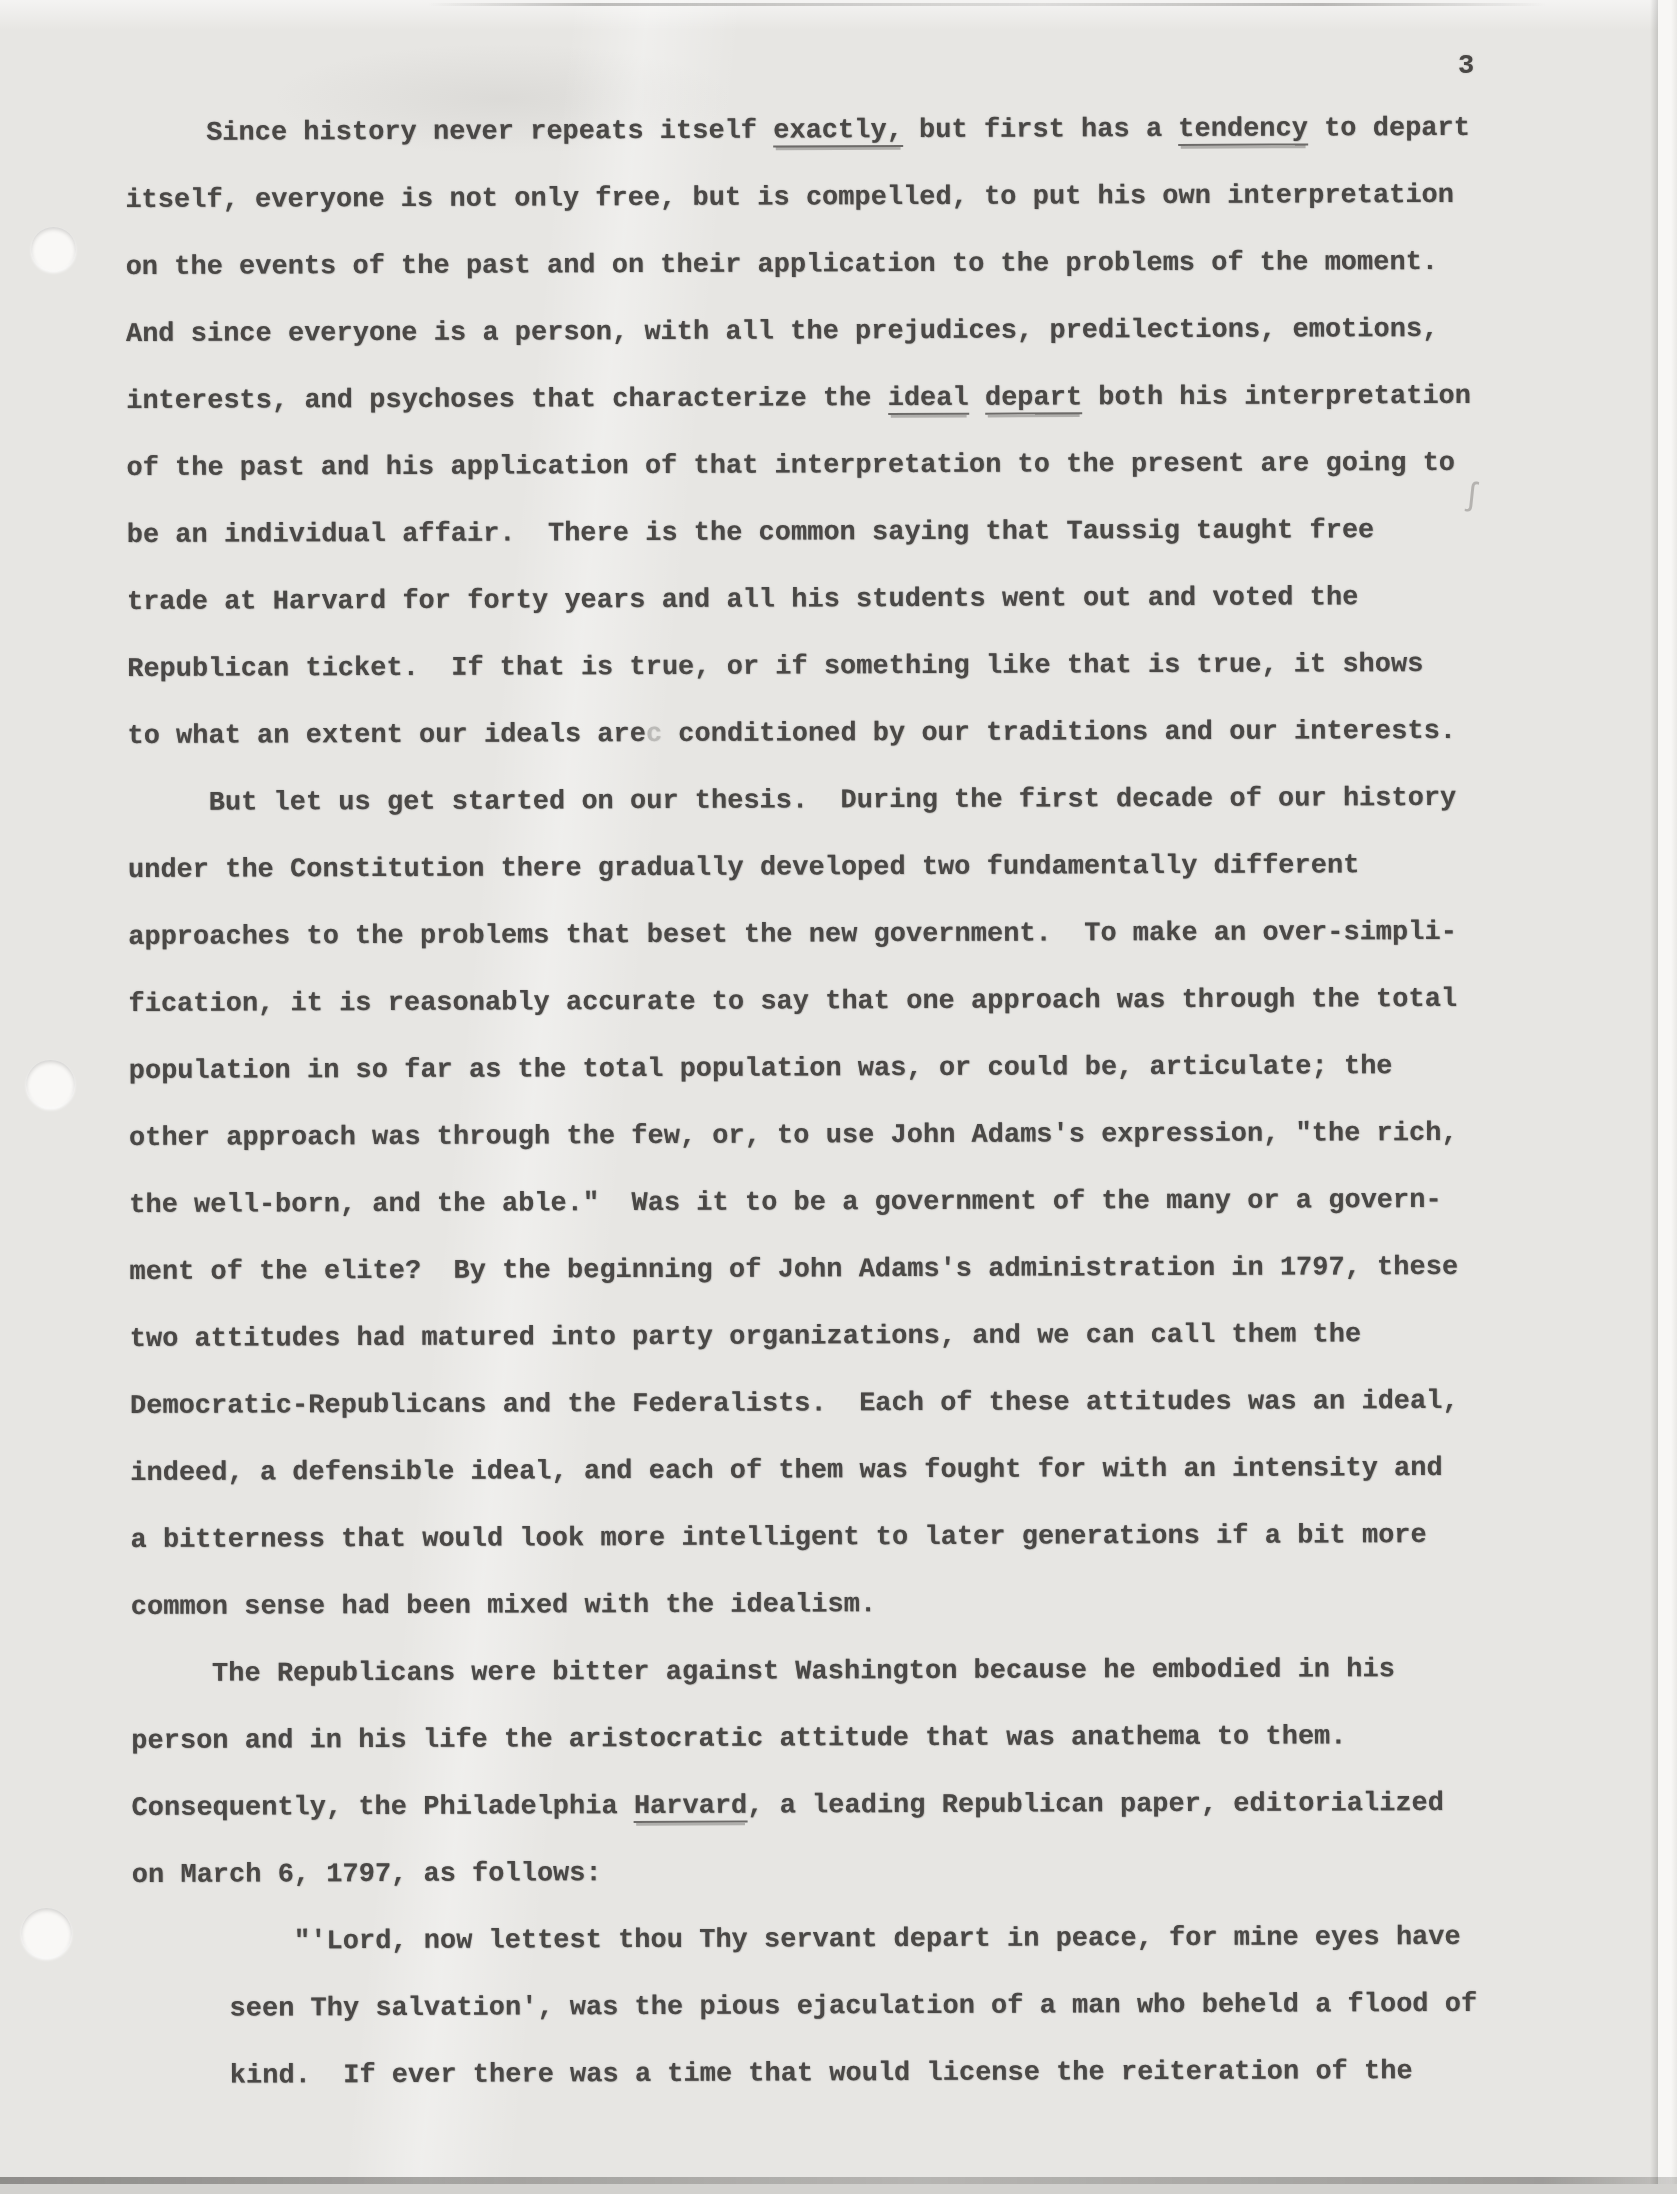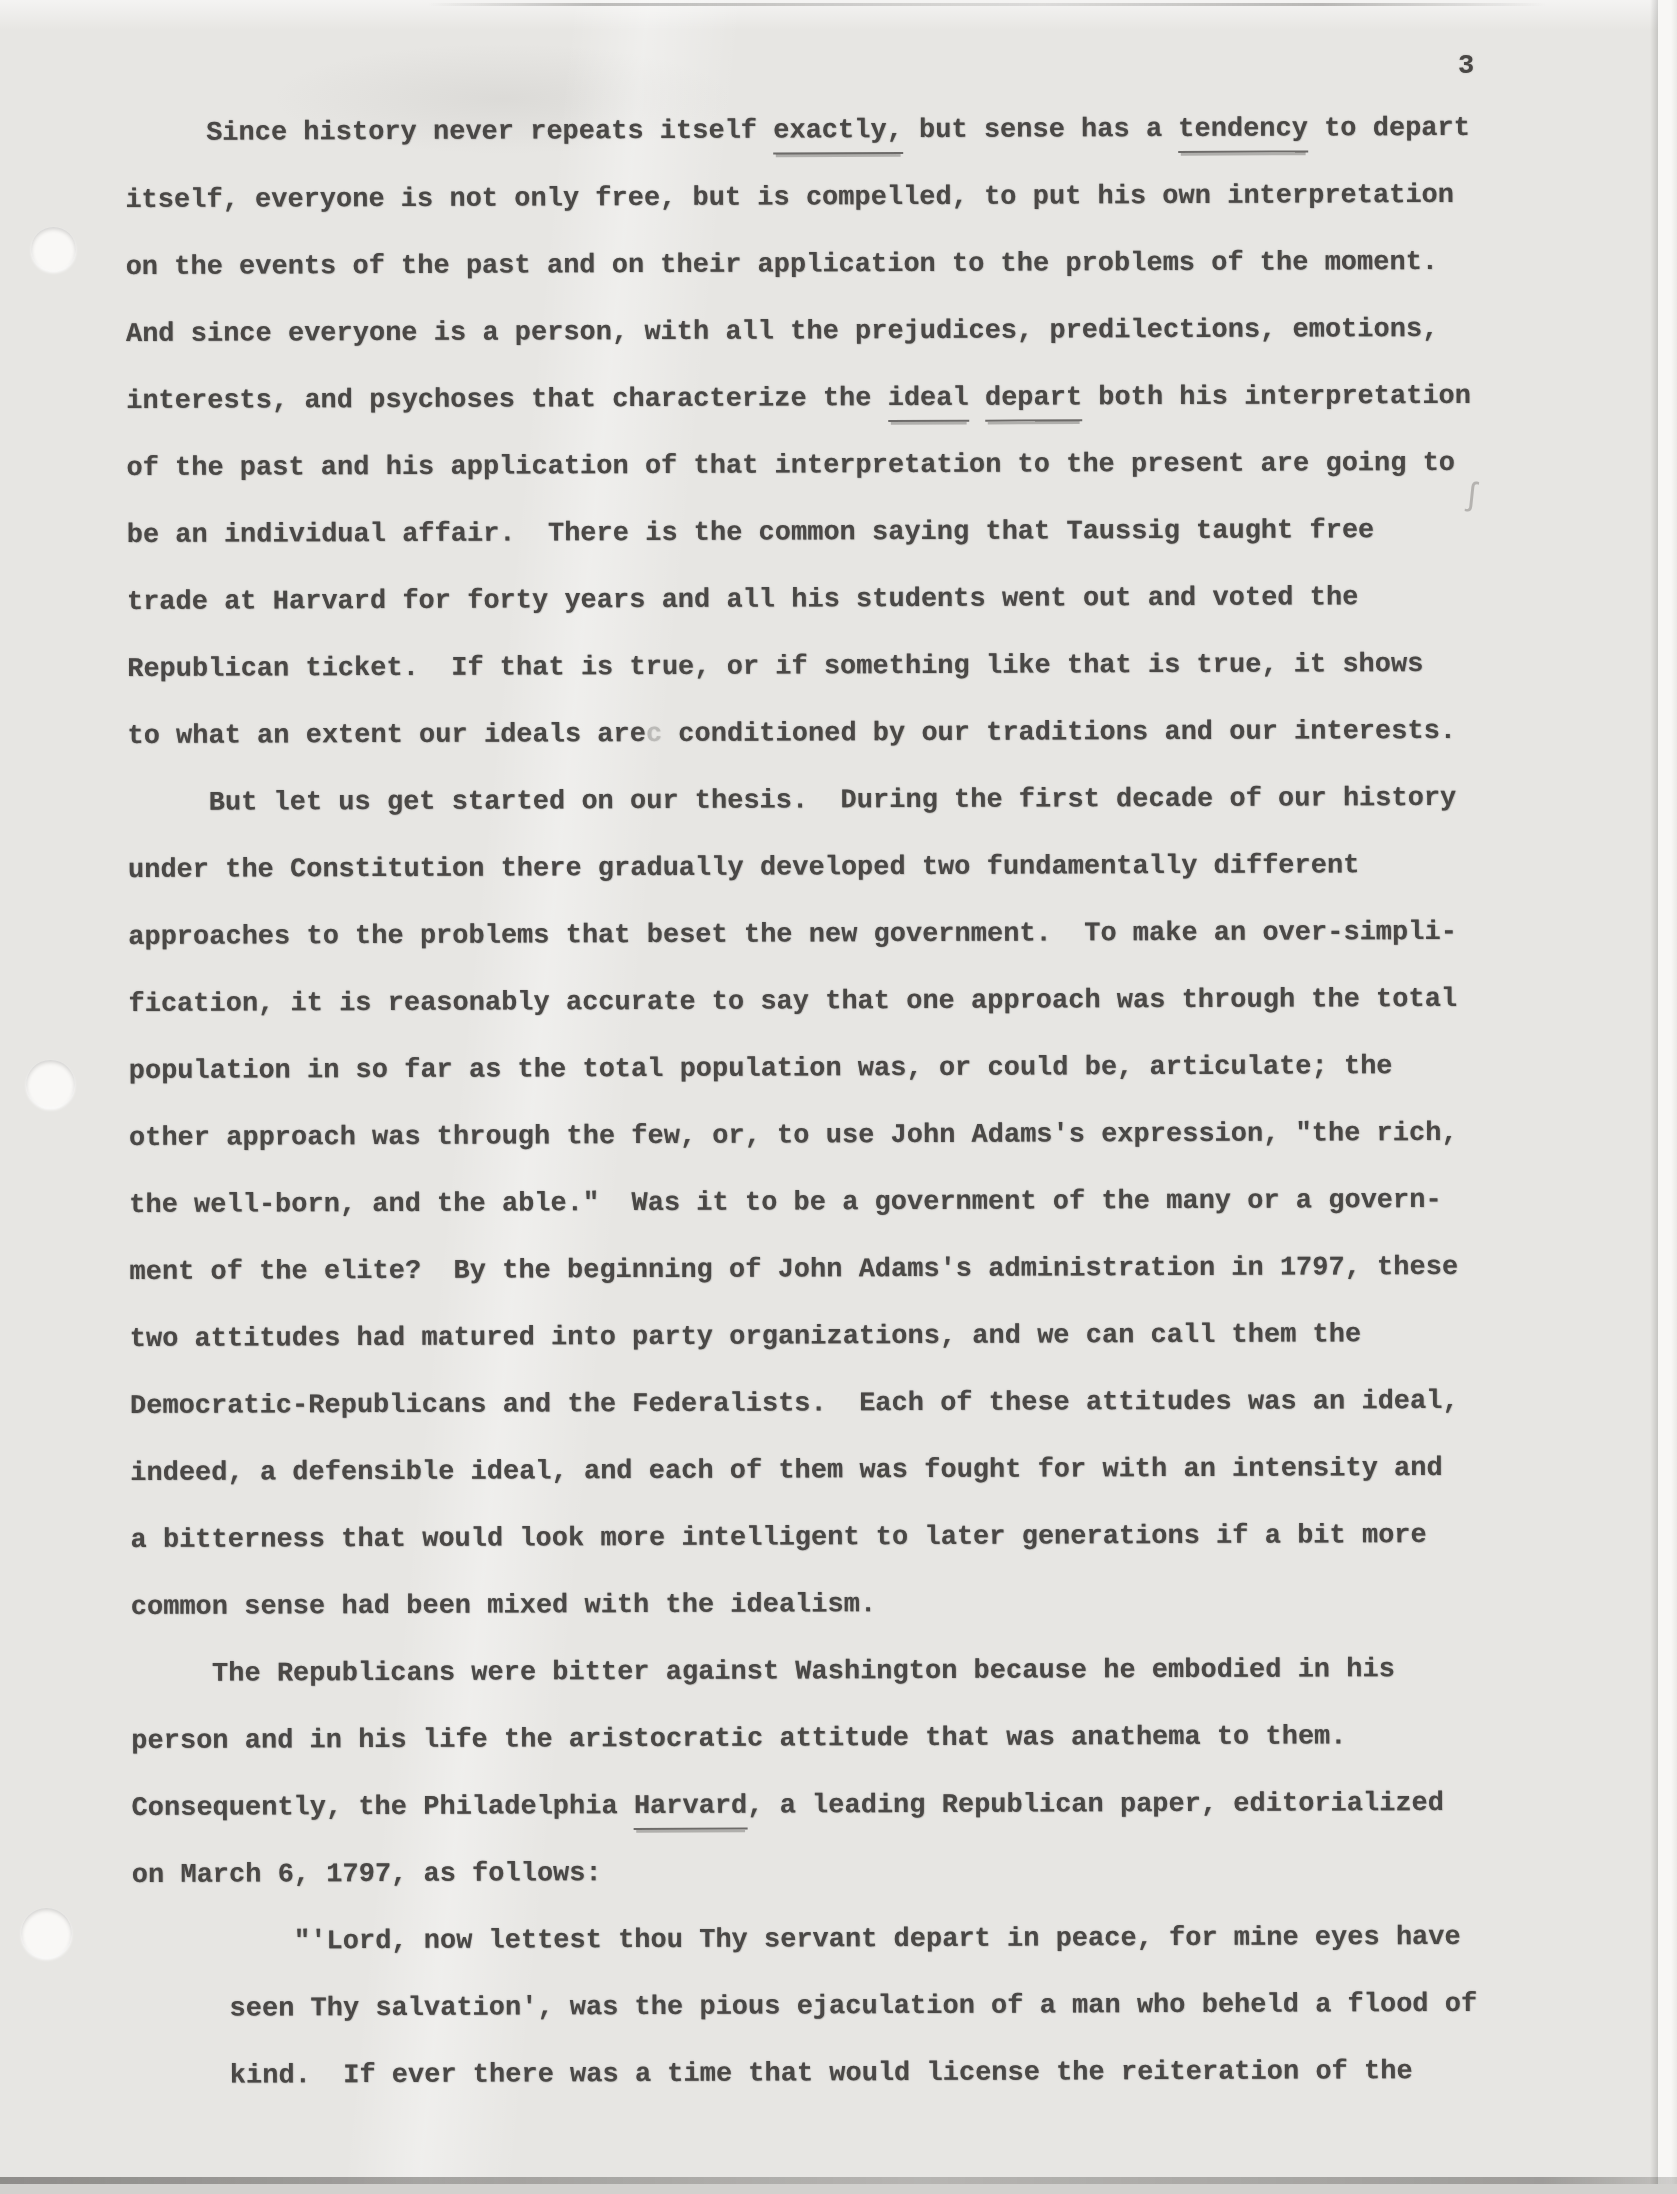--- a/index.html
+++ b/index.html
@@ -76,21 +76,21 @@
     transform: rotate(-0.22deg);
     transform-origin: 0 0;
   }
   .line { height: 67px; line-height: 67px; white-space: pre; }
   .line.ind-p  { padding-left: 5ch; }
   .line.ind-q  { padding-left: 6ch; }
   .line.ind-q1 { padding-left: 10ch; }
   .u {
     border-bottom: 2.6px solid rgba(74,72,70,0.78);
     box-shadow: 0 5.3px 0 -2.6px rgba(74,72,70,0.35);
-    padding-bottom: 7px;
+    padding-bottom: 0;
   }
   .faint { opacity: 0.28; }
   .stray-mark {
     position: absolute; left: 1462px; top: 478px;
     font-size: 33px; font-weight: 400;
     color: rgba(100,98,95,0.38);
     transform: rotate(6deg);
   }
 </style>
 </head>
@@ -100,21 +100,21 @@
   <div class="sheen"></div>
   <div class="crease-top"></div>
 
   <div class="hole hole-1"></div>
   <div class="hole hole-2"></div>
   <div class="hole hole-3"></div>
 
   <div class="page-number">3</div>
 
   <div class="text-block" id="text-block">
-      <div class="line ind-p"><span>Since history never repeats itself </span><span class="u">exactly,</span><span> but sense has a </span><span class="u">tendency</span><span> to depart</span></div>
+      <div class="line ind-p"><span>Since history never repeats itself </span><span class="u">exactly,</span><span> but first has a </span><span class="u">tendency</span><span> to depart</span></div>
       <div class="line"><span>itself, everyone is not only free, but is compelled, to put his own interpretation</span></div>
       <div class="line"><span>on the events of the past and on their application to the problems of the moment.</span></div>
       <div class="line"><span>And since everyone is a person, with all the prejudices, predilections, emotions,</span></div>
       <div class="line"><span>interests, and psychoses that characterize the </span><span class="u">ideal</span><span> </span><span class="u">depart</span><span> both his interpretation</span></div>
       <div class="line"><span>of the past and his application of that interpretation to the present are going to</span></div>
       <div class="line"><span>be an individual affair.  There is the common saying that Taussig taught free</span></div>
       <div class="line"><span>trade at Harvard for forty years and all his students went out and voted the</span></div>
       <div class="line"><span>Republican ticket.  If that is true, or if something like that is true, it shows</span></div>
       <div class="line"><span>to what an extent our ideals are</span><span class="faint">c</span><span> conditioned by our traditions and our interests.</span></div>
       <div class="line ind-p"><span>But let us get started on our thesis.  During the first decade of our history</span></div>

